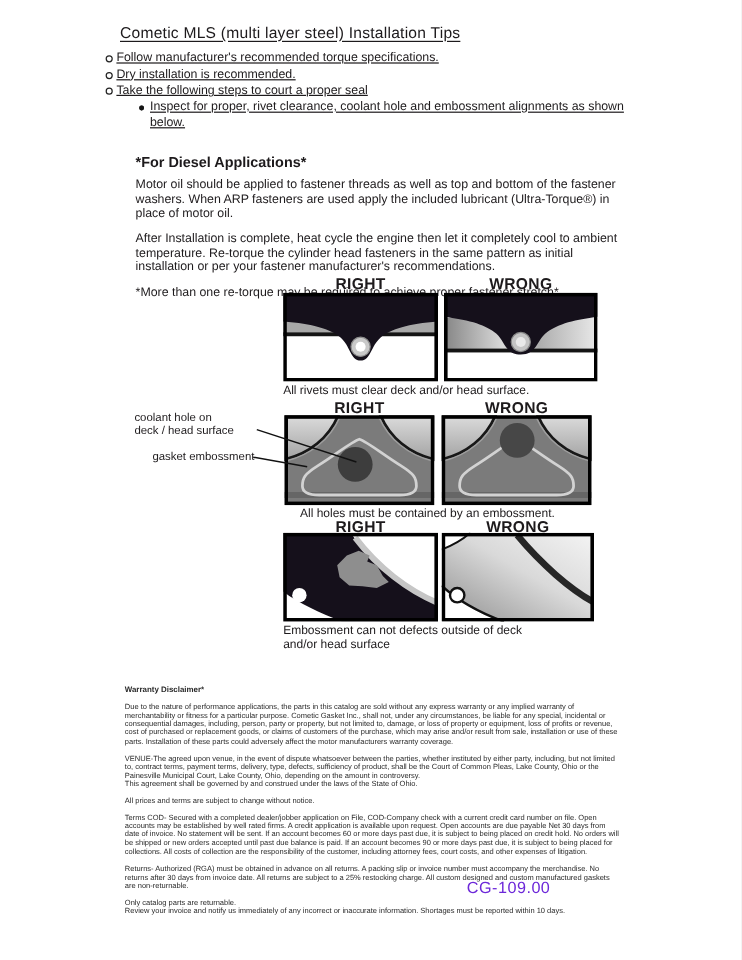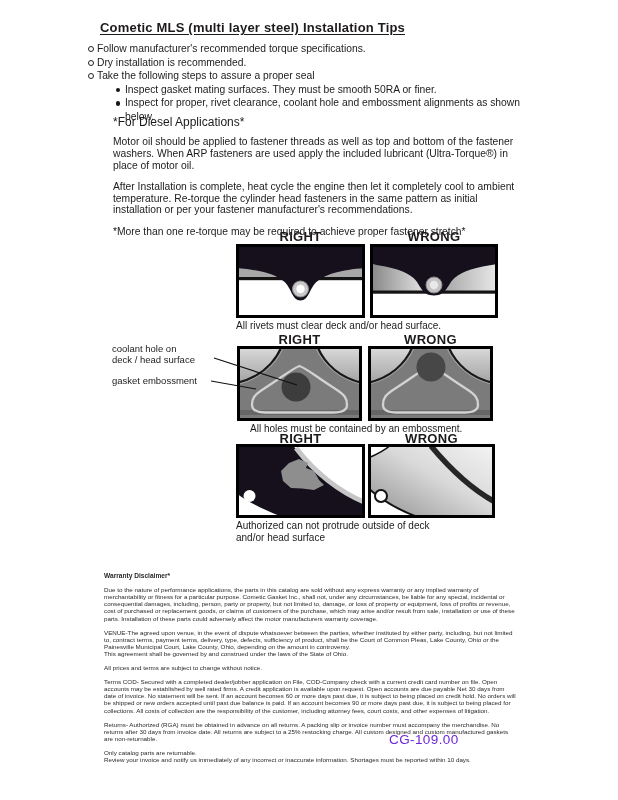--- a/index.html
+++ b/index.html
@@ -4,36 +4,36 @@
 <style>
   html,body{margin:0;padding:0;background:#e8e8e8;}
   .page{
     position:relative; width:618px; height:800px; background:#ffffff;
     font-family:"Liberation Sans", sans-serif; color:#1d1a1c; overflow:hidden;
     margin:0 auto;
   }
   
   .doc-title{
     position:absolute; left:100px; top:20px; width:430px;
-    font-size:13px; font-weight:bold; letter-spacing:.2px;
+    font-size:13px; font-weight:normal; letter-spacing:.2px;
     text-decoration:underline; text-underline-offset:2px;
   }
   .tips{position:absolute; left:88px; top:42px; width:445px; font-size:10.3px; line-height:13.6px;}
-  .tip{position:relative; padding-left:9px;}
+  .tip{position:relative; padding-left:9px;text-decoration:underline;}
   .tip .ring{
     position:absolute; left:0; top:4.2px; width:4px; height:4px;
     border:1.1px solid #222; border-radius:50%;
   }
   .tip.sub{margin-left:27px; padding-left:10px;}
   .tip.sub .dot{
     position:absolute; left:1px; top:5px; width:4.4px; height:4.4px;
     background:#151515; border-radius:50%;
   }
   .diesel{position:absolute; left:113px; top:115px; width:410px;}
-  .diesel-h{font-size:12px; font-weight:normal; margin:0 0 7px 0;}
+  .diesel-h{font-size:12px; font-weight:bold; margin:13px 0 7px 0;}
   .diesel p{font-size:10.3px; line-height:11.8px; margin:0 0 9.5px 0;}
   .diesel .note{margin-top:3px;}
 
   
   .dg-label{position:absolute; font-size:13px; font-weight:bold; text-align:center; letter-spacing:.3px;}
   .dg-panel{position:absolute; display:block;}
   .dg-caption{position:absolute; font-size:10px; line-height:12.3px;}
   .callout{position:absolute; font-size:9.5px; line-height:10.8px; text-align:left;}
   .leader-svg{position:absolute; pointer-events:none; z-index:5;}
 
@@ -47,22 +47,22 @@
 </head>
 <body>
 
 <div class="page">
 
   <div class="doc-title">Cometic MLS (multi layer steel) Installation Tips</div>
 
   <div class="tips">
     <div class="tip"><span class="ring"></span><span>Follow manufacturer's recommended torque specifications.</span></div>
     <div class="tip"><span class="ring"></span><span>Dry installation is recommended.</span></div>
-    <div class="tip"><span class="ring"></span><span>Take the following steps to assure a proper seal</span></div>
-    <div class="tip sub"><span class="dot"></span><span>Inspect gasket mating surfaces.  They must be smooth 50RA or finer.</span></div>
+    <div class="tip"><span class="ring"></span><span>Take the following steps to court a proper seal</span></div>
+    <div class="tip sub"><span class="dot"></span></div>
     <div class="tip sub"><span class="dot"></span><span>Inspect for proper, rivet clearance, coolant hole and embossment alignments as shown below.</span></div>
   </div>
 
   <div class="diesel">
     <div class="diesel-h">*For Diesel Applications*</div>
     <p>Motor oil should be applied to fastener threads as well as top and bottom of the fastener washers. When ARP fasteners are used apply the included lubricant (Ultra-Torque®) in place of motor oil.</p>
     <p>After Installation is complete, heat cycle the engine then let it completely cool to ambient temperature. Re-torque the cylinder head fasteners in the same pattern as initial installation or per your fastener manufacturer's recommendations.</p>
     <p class="note">*More than one re-torque may be required to achieve proper fastener stretch*</p>
   </div>
 
@@ -105,21 +105,21 @@
 
   <div class="dg-caption" style="left:236px;top:320px;width:300px;">All rivets must clear deck and/or head surface.</div>
 
   <div class="dg-label" style="left:237px;top:332px;width:125px;">RIGHT</div>
   <div class="dg-label" style="left:368px;top:332px;width:125px;">WRONG</div>
 
   <div class="callout" style="left:112px;top:344px;width:102px;">
     <span>coolant hole on</span><br>
     <span>deck / head surface</span>
   </div>
-  <div class="callout" style="left:112px;top:376px;width:100px;">gasket embossment</div>
+  <div class="callout" style="left:127px;top:376px;width:100px;">gasket embossment</div>
 
   <svg class="leader-svg" style="left:112px;top:348px;" width="190" height="45" viewBox="0 0 190 45">
     <line x1="102" y1="10" x2="185" y2="37" stroke="#111" stroke-width="1.2"></line>
     <line x1="99" y1="33" x2="144" y2="41" stroke="#111" stroke-width="1.2"></line>
   </svg>
 
   <svg class="dg-panel" style="left:237px;top:346px;" width="125" height="75" viewBox="0 0 125 75">
     <defs>
       <linearGradient id="bore1" x1="0" y1="0" x2="0" y2="1">
         <stop offset="0" stop-color="#dcdcdc"></stop>
@@ -176,21 +176,21 @@
     <path d="M0,44 V74 H52 C33,67 13,56 0,44 Z" fill="#ffffff"></path>
     <path d="M0,44 C13,56 33,67 52,74" fill="none" stroke="#111111" stroke-width="2"></path>
     <path d="M0,0 H24 C16,7 8,11 0,14 Z" fill="#ffffff"></path>
     <path d="M24,0 C16,7 8,11 0,14" fill="none" stroke="#111111" stroke-width="1.6"></path>
     <path d="M63,2 C83,26 107,47 127,58" fill="none" stroke="#262626" stroke-width="5.5"></path>
     <circle cx="13" cy="52" r="6" fill="#ffffff" stroke="#111111" stroke-width="2"></circle>
     <rect x="1.5" y="1.5" width="124" height="71" fill="none" stroke="#000000" stroke-width="3"></rect>
   </svg>
 
   <div class="dg-caption" style="left:236px;top:520px;width:280px;">
-    <span>Authorized can not protrude outside of deck</span><br>
+    <span>Embossment can not defects outside of deck</span><br>
     <span>and/or head surface</span>
   </div>
 
   <div class="legal">
     <div class="legal-h">Warranty Disclaimer*</div>
     <p>Due to the nature of performance applications, the parts in this catalog are sold without any express warranty or any implied warranty of merchantability or fitness for a particular purpose.  Cometic Gasket Inc., shall not, under any circumstances, be liable for any special, incidental or consequential damages, including, person, party or property, but not limited to, damage, or loss of property or equipment, loss of profits or revenue, cost of purchased or replacement goods, or claims of customers of the purchase, which may arise and/or result from sale, installation or use of these parts.  Installation of these parts could adversely affect the motor manufacturers warranty coverage.</p>
     <p>VENUE-The agreed upon venue, in the event of dispute whatsoever between the parties, whether instituted by either party, including, but not limited to, contract terms, payment terms, delivery, type, defects, sufficiency of product, shall be the Court of Common Pleas, Lake County, Ohio or the Painesville Municipal Court, Lake County, Ohio, depending on the amount in controversy.
 This agreement shall be governed by and construed under the laws of the State of Ohio.</p>
     <p>All prices and terms are subject to change without notice.</p>
     <p>Terms COD- Secured with a completed dealer/jobber application on File, COD-Company check with a current credit card number on file.  Open accounts may be established by well rated firms.  A credit application is available upon request.  Open accounts are due payable Net 30 days from date of invoice.  No statement will be sent.  If an account becomes 60 or more days past due, it is subject to being placed on credit hold.  No orders will be shipped or new orders accepted until past due balance is paid.  If an account becomes 90 or more days past due, it is subject to being placed for collections.  All costs of collection are the responsibility of the customer, including attorney fees, court costs, and other expenses of litigation.</p>

